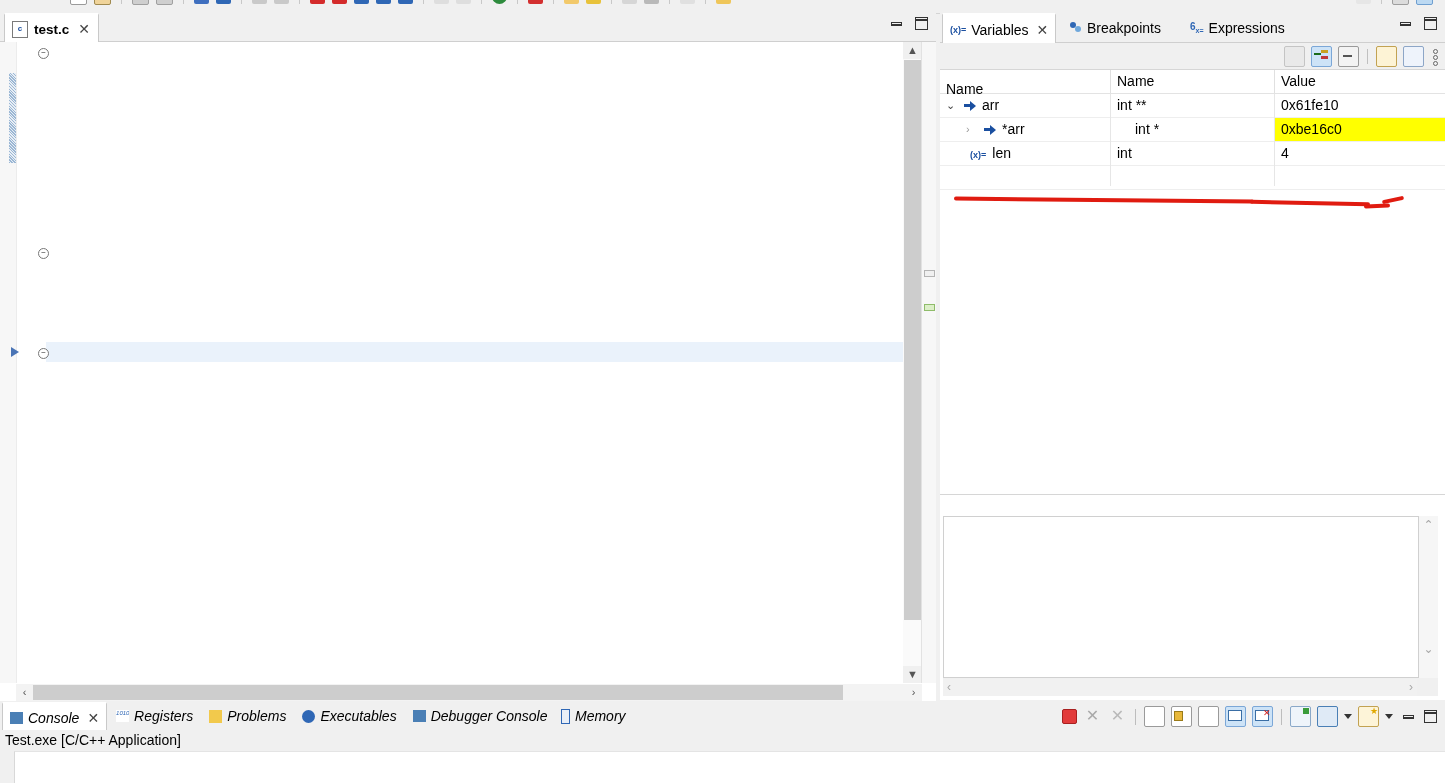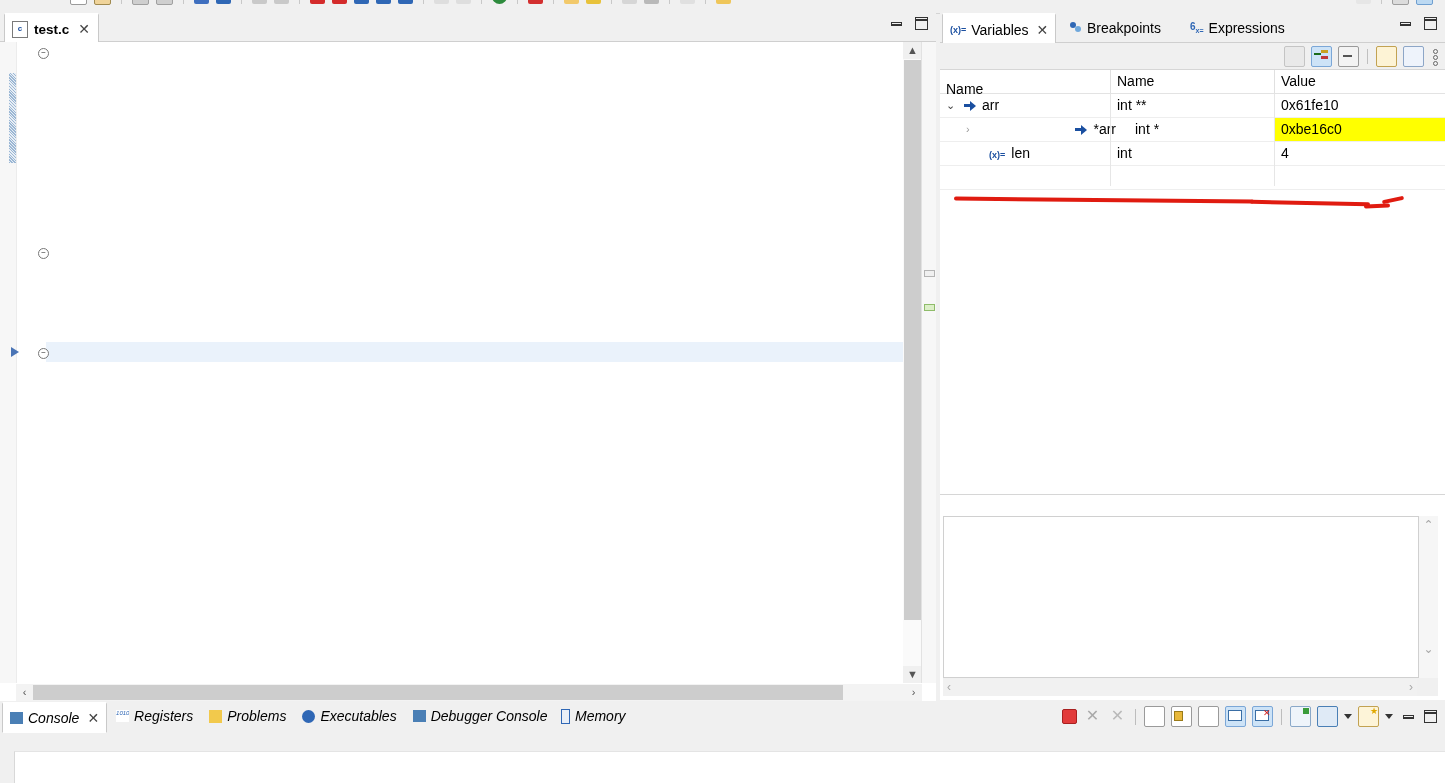--- a/index.html
+++ b/index.html
@@ -344,26 +344,26 @@
 
       <div id="vrows-host" style="position:relative;">
           <div class="vrow">
             <span class="twisty" style="left: 6px;">⌄</span>
             <div class="vcell" style="left: 18px; width: 152px;"><span class="vicon-ptr"></span><span style="margin-left: 6px;">arr</span></div>
             <div class="vcell" style="left: 171px; width: 163px;">int **</div>
             <div class="vcell" style="left: 335px; width: 170px;">0x61fe10</div>
           </div>
           <div class="vrow">
             <span class="twisty" style="left: 26px; color: rgb(154, 154, 154);">›</span>
-            <div class="vcell" style="left: 38px; width: 132px; text-align: right;"><span class="vicon-ptr"></span><span style="margin-left: 6px;">*arr</span></div>
+            <div class="vcell" style="left: 38px; width: 132px;"><span class="vicon-ptr"></span><span style="margin-left: 6px;">*arr</span></div>
             <div class="vcell" style="left: 189px; width: 163px;">int *</div>
             <div class="vcell" style="left: 335px; width: 170px; background: rgb(255, 255, 0); padding-right: 0px;"><span class="hl-yellow" style="background: rgb(255, 255, 0);">0xbe16c0</span></div>
           </div>
           <div class="vrow">
-            <div class="vcell" style="left: 43px; width: 132px;"><span class="vicon-xeq">(x)=</span><span style="margin-left: 6px;">len</span></div>
+            <div class="vcell" style="left: 24px; width: 132px;"><span class="vicon-xeq">(x)=</span><span style="margin-left: 6px;">len</span></div>
             <div class="vcell" style="left: 171px; width: 163px;">int</div>
             <div class="vcell" style="left: 335px; width: 170px;">4</div>
           </div>
           <div class="vrow" style="height: 23px;"></div>
           <div class="vgrid" style="left: 170px; top: 0px; height: 92px;"></div>
           <div class="vgrid" style="left: 334px; top: 0px; height: 92px;"></div>
         </div>
 
       <div class="redline" style="left:14px;top:128px;width:300px;height:4px;transform:rotate(0.55deg);"></div>
       <div class="redline" style="left:310px;top:131px;width:120px;height:4px;transform:rotate(1.2deg);"></div>
@@ -439,17 +439,18 @@
         <span class="tri-down"></span>
         <span class="ci" style="background:#fdf4d8;border:1px solid #c2a252;">
           <span style="position:absolute;right:0;top:0;color:#e0a800;font-size:9px;line-height:9px;">★</span>
         </span>
         <span class="tri-down"></span>
         <span class="btn-min" style="margin:0 4px;"></span>
         <span class="btn-max"></span>
       </div>
     </div>
 
+    <div class="cons-title">Test.exe [C/C++ Application]</div>
     <div class="cons-left-strip"></div>
     <div class="cons-body"></div>
   </div>
 
 </div>
 
 </body></html>

